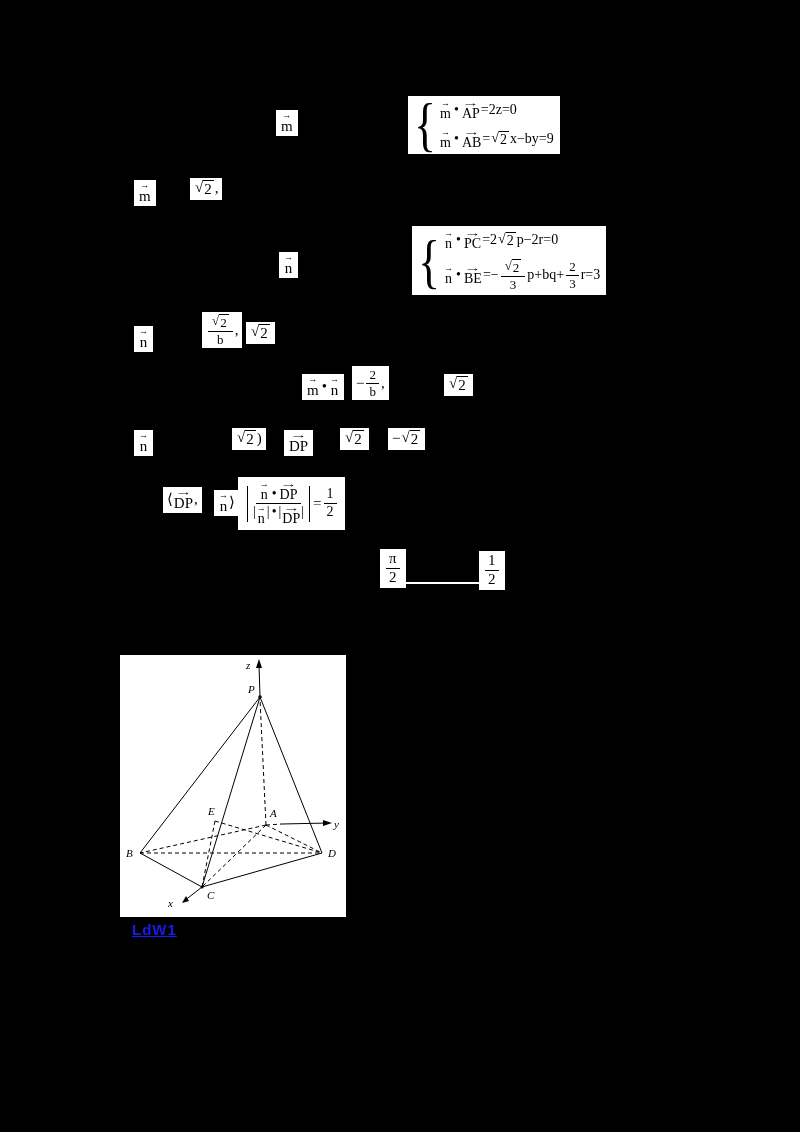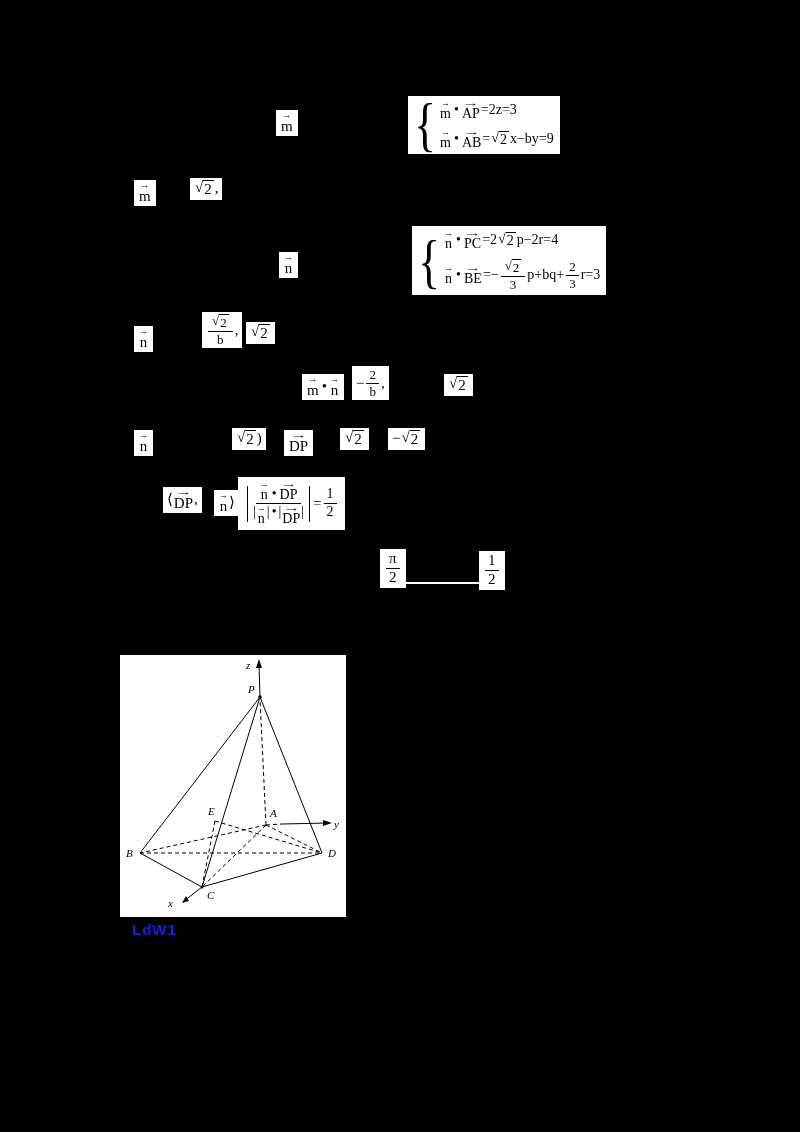--- a/index.html
+++ b/index.html
@@ -55,21 +55,21 @@
       <span class="line">
         <span class="vec">
             <span class="ar">→</span>
             <span class="ch">m</span>
           </span>
         <span class="op">•</span>
         <span class="vec w2">
             <span class="ar">→</span>
             <span class="ch">AP</span>
           </span>
-        <span>=2z=3</span>
+        <span>=2z=0</span>
       </span>
       <span class="line">
         <span class="vec">
             <span class="ar">→</span>
             <span class="ch">m</span>
           </span>
         <span class="op">•</span>
         <span class="vec w2">
             <span class="ar">→</span>
             <span class="ch">AB</span>
@@ -116,21 +116,21 @@
         <span class="op">•</span>
         <span class="vec w2">
             <span class="ar">→</span>
             <span class="ch">PC</span>
           </span>
         <span>=2</span>
         <span class="sqrt">
             <span class="sg">√</span>
             <span class="rad">2</span>
           </span>
-        <span>p−2r=4</span>
+        <span>p−2r=0</span>
       </span>
       <span class="line">
         <span class="vec">
             <span class="ar">→</span>
             <span class="ch">n</span>
           </span>
         <span class="op">•</span>
         <span class="vec w2">
             <span class="ar">→</span>
             <span class="ch">BE</span>
@@ -343,15 +343,15 @@
         <text x="150" y="162">A</text>
         <text x="6" y="202">B</text>
         <text x="87" y="244">C</text>
         <text x="208" y="202">D</text>
         <text x="48" y="252">x</text>
         <text x="214" y="173">y</text>
       </g>
     </svg>
   </div>
 
-  <div class="footer" style="left:132px;top:921px;">LdW1</div>
+  <div class="footer" style="left:132px;top:921px;text-decoration:underline;">LdW1</div>
 
 </div>
 
 </body></html>

